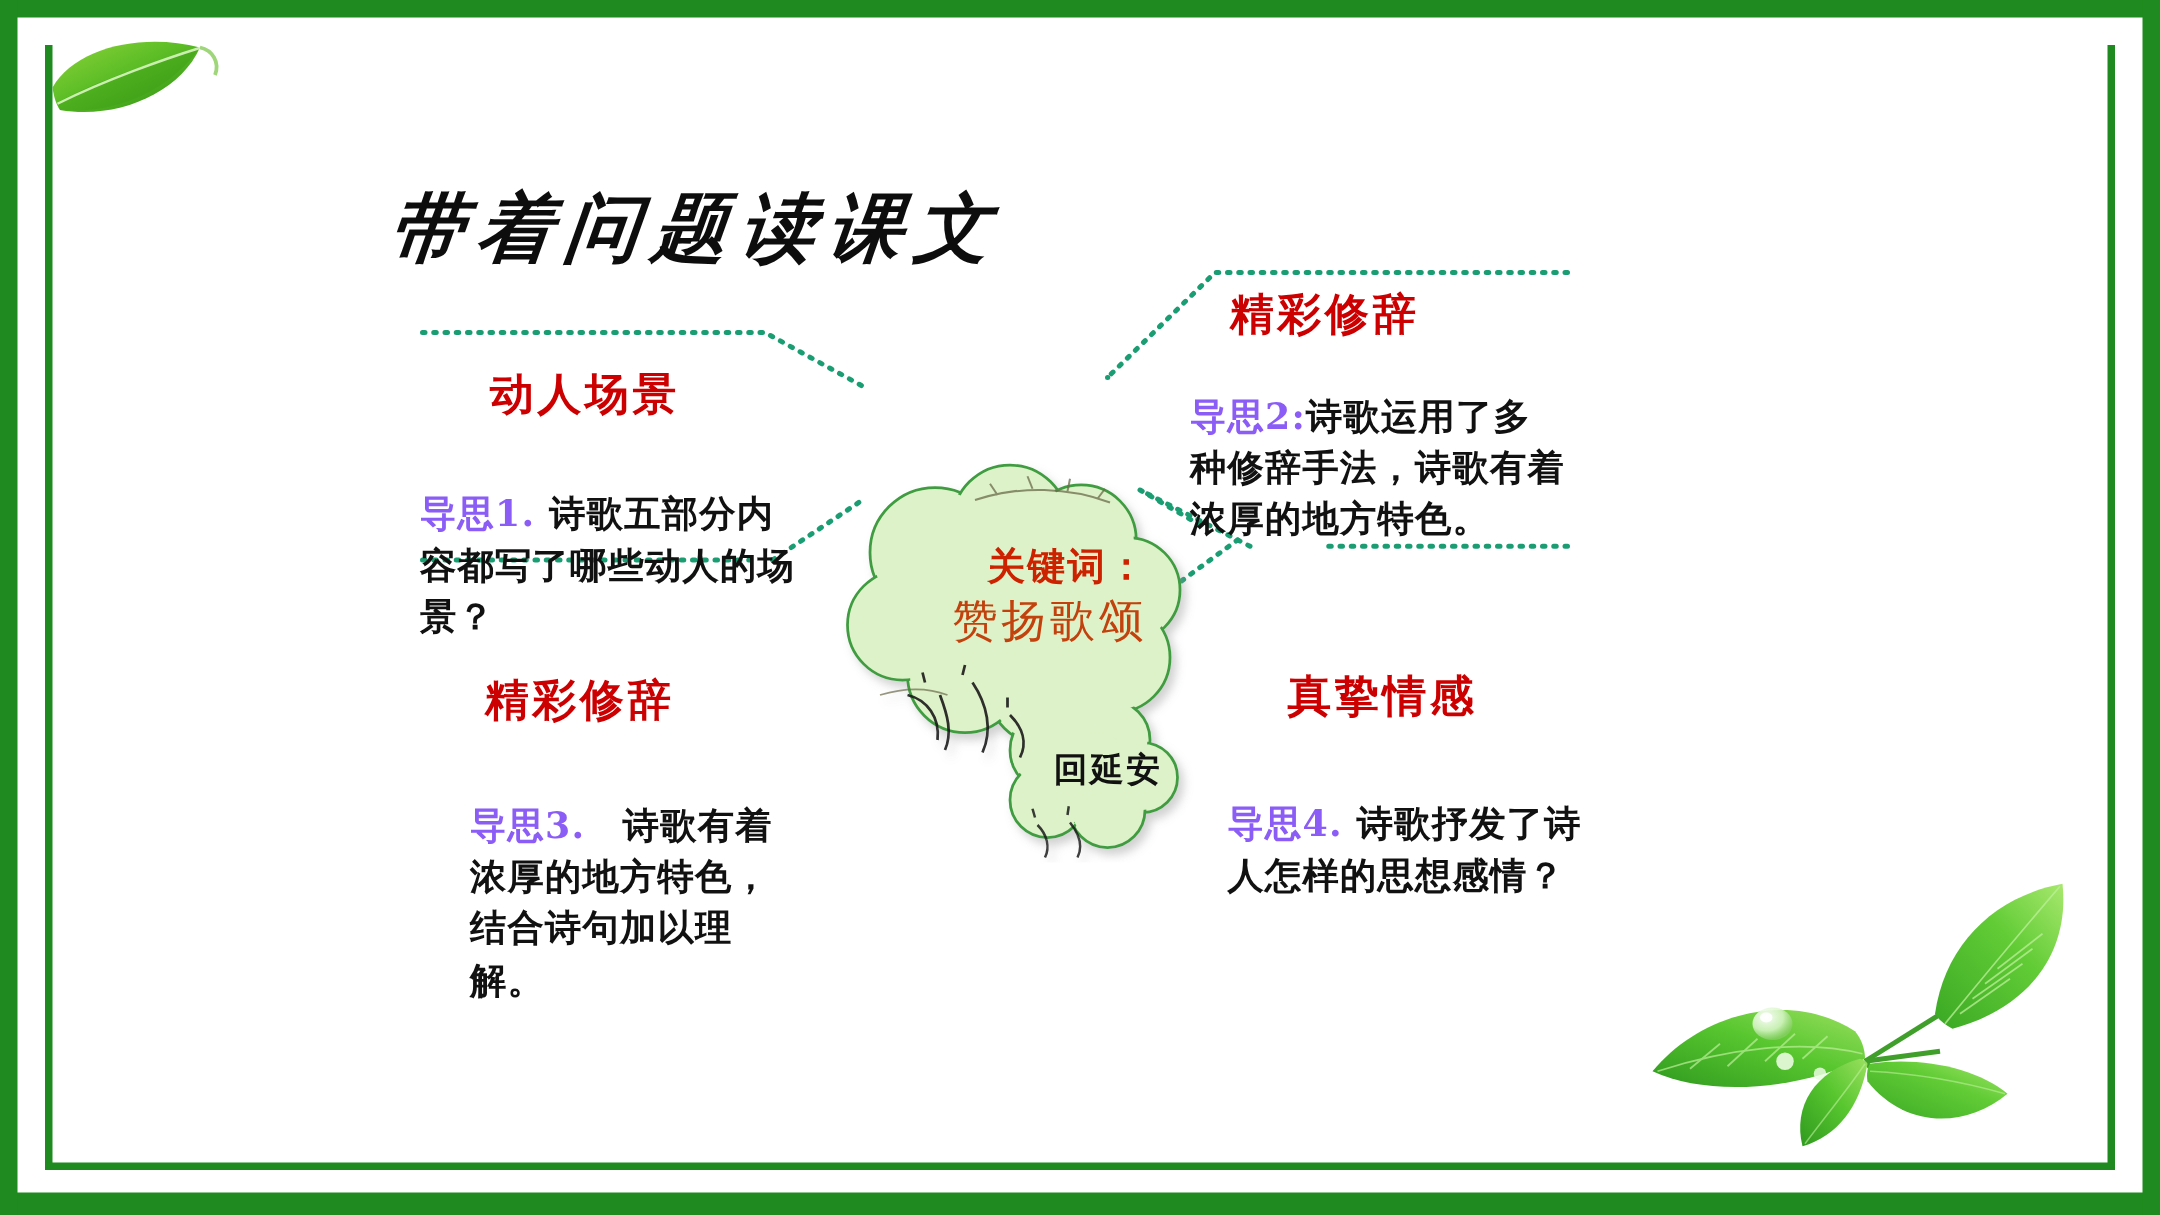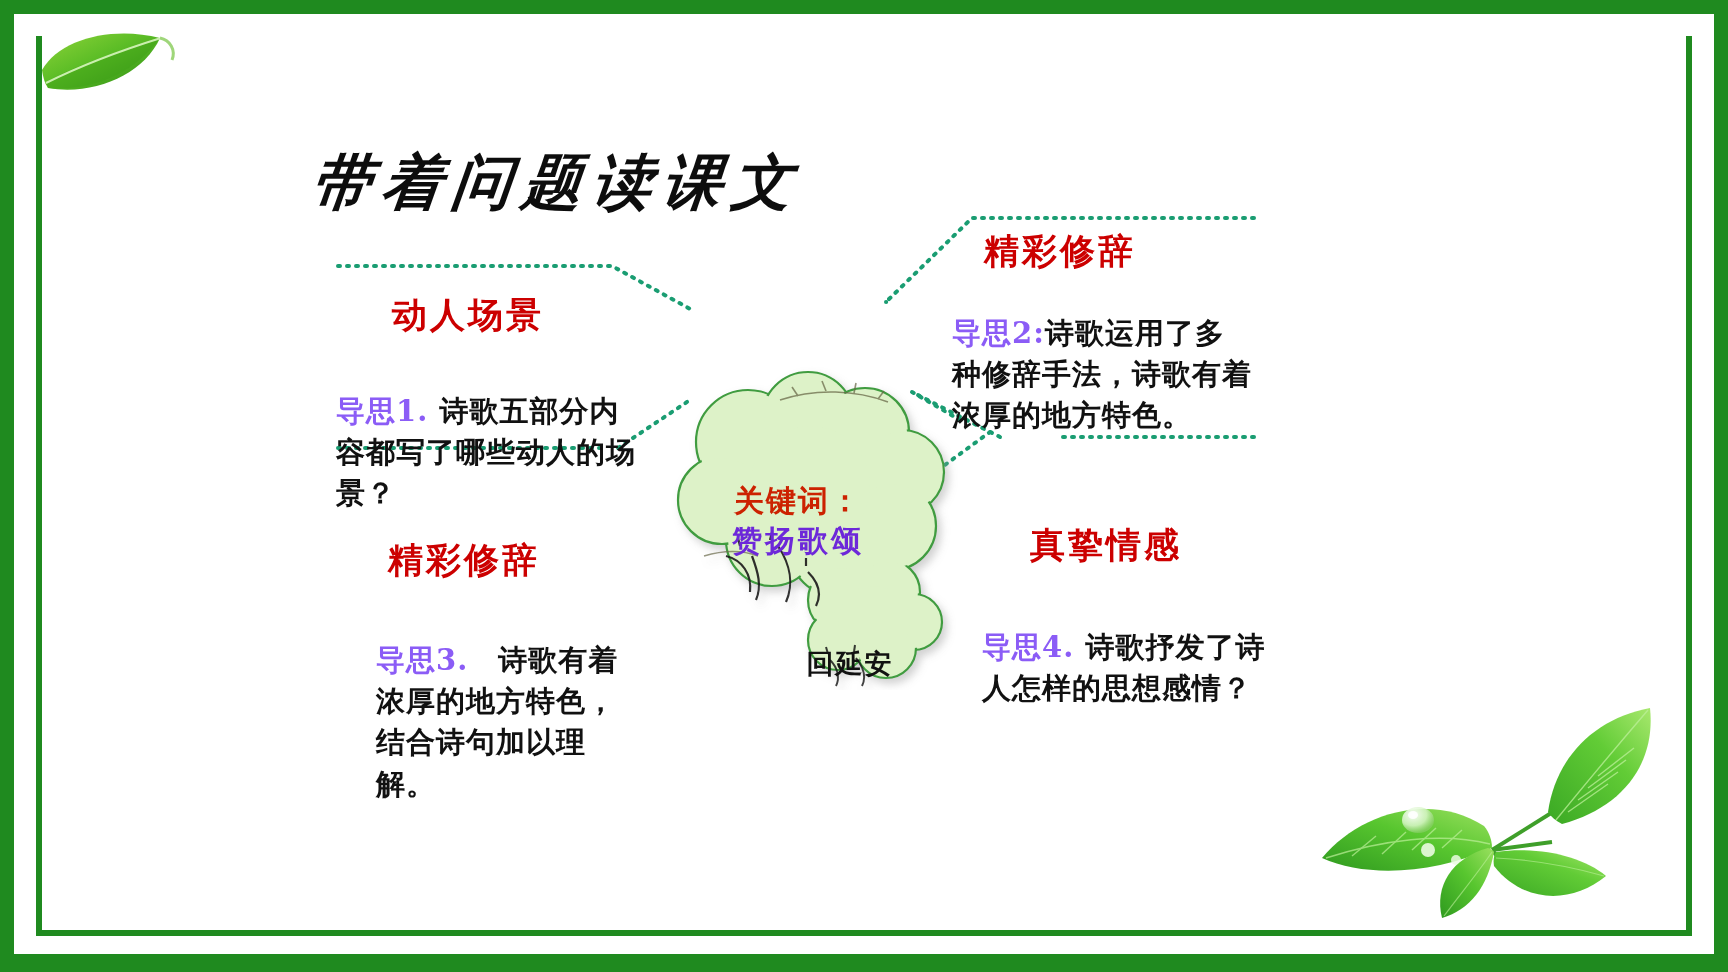--- a/index.html
+++ b/index.html
@@ -88,52 +88,51 @@
 
   #block2 { left: 952px; top: 228px; width: 300px; }
   #block2 .block-head { margin-left: 32px; }
   #block2 .block-body { margin-top: 38px; }
 
   #block3 { left: 336px; top: 537px; width: 300px; }
   #block3 .block-head { margin-left: 52px; }
   #block3 .block-body { margin-top: 56px; margin-left: 40px; }
 
   #block4 { left: 982px; top: 522px; width: 300px; }
-  #block4 .block-head { margin-left: 48px; }
+  #block4 .block-head { margin-left: 48px; margin-top: 12px; }
   #block4 .block-body { margin-top: 58px; }
 
   
   #cloud-wrap {
     position: absolute;
     left: 630px;
     top: 360px;
     width: 360px;
     height: 330px;
   }
   #cloud-svg { position: absolute; left: 0; top: 0; }
   .cloud-text {
     position: absolute;
-    text-align: center;
+    text-align: right;
     white-space: nowrap;
-    margin-top: 48px;
   }
   #cloud-kw {
     left: 48px; top: 73px; width: 240px;
     font-family: "DejaVu Sans", "Liberation Sans", sans-serif;
     font-size: 30px;
     font-weight: 700;
     color: #cc2200;
     letter-spacing: 2px;
   }
   #cloud-kw-val {
     left: 48px; top: 113px; width: 240px;
     font-family: "DejaVu Serif", "Liberation Serif", serif;
-    font-size: 30px;
-    font-weight: 700;
-    color: #6d28d9;
+    font-size: 36px;
+    font-weight: 400;
+    color: #c2410c;
     letter-spacing: 3px;
   }
   #cloud-sub {
     left: 140px; top: 238px; width: 160px;
     font-family: "DejaVu Serif", "Liberation Serif", serif;
     font-size: 27px;
     font-weight: 700;
     color: #111111;
     letter-spacing: 2px;
   }

